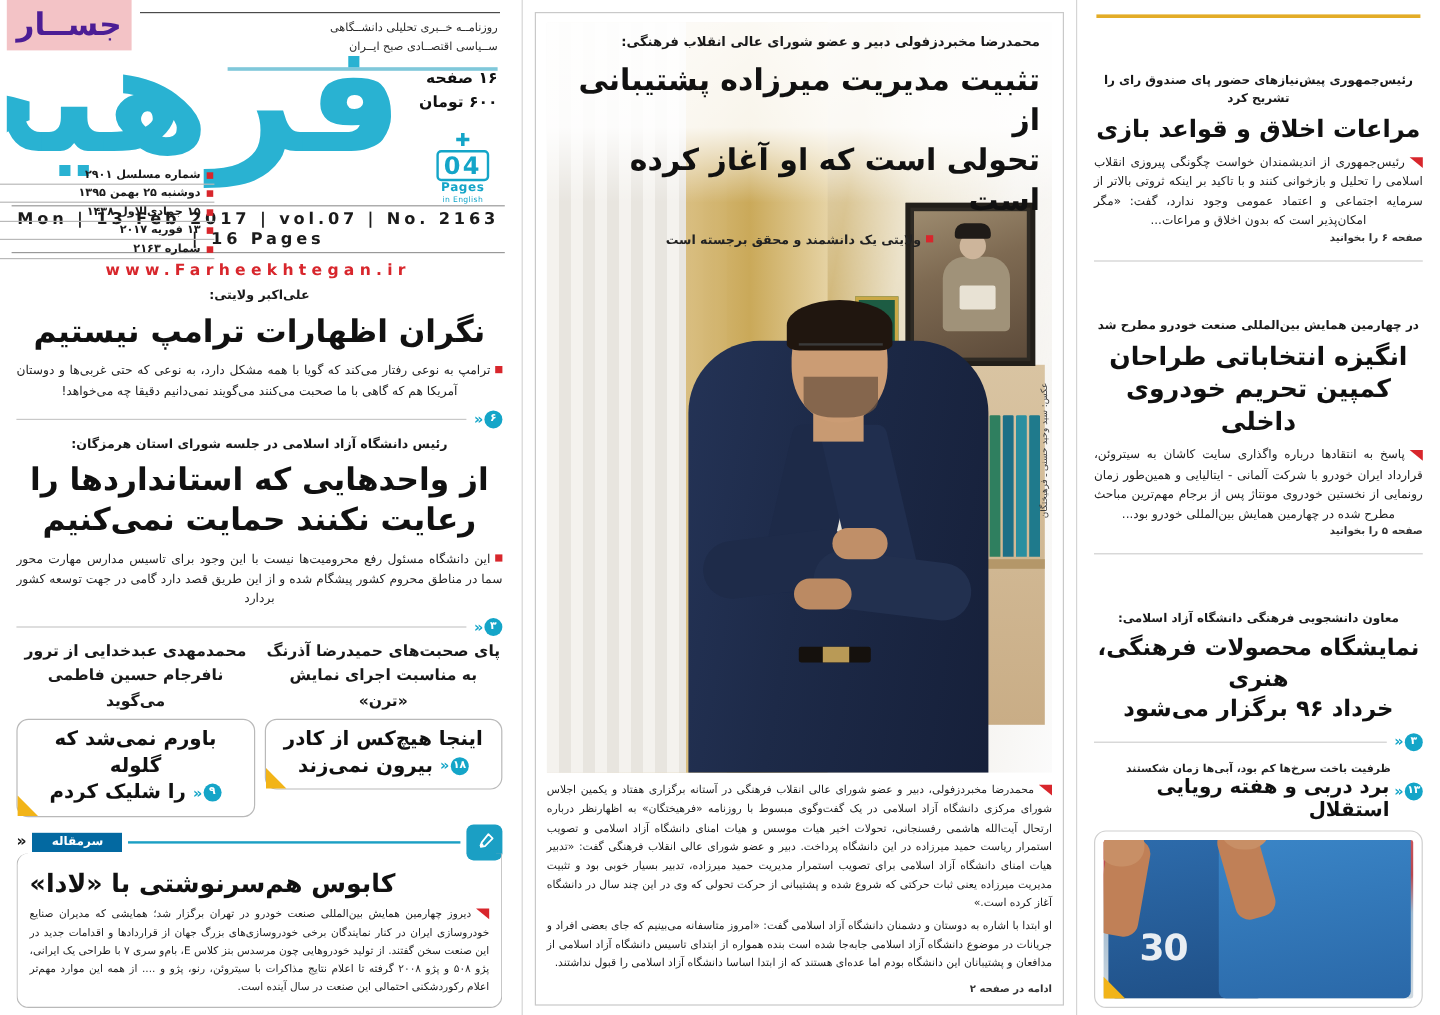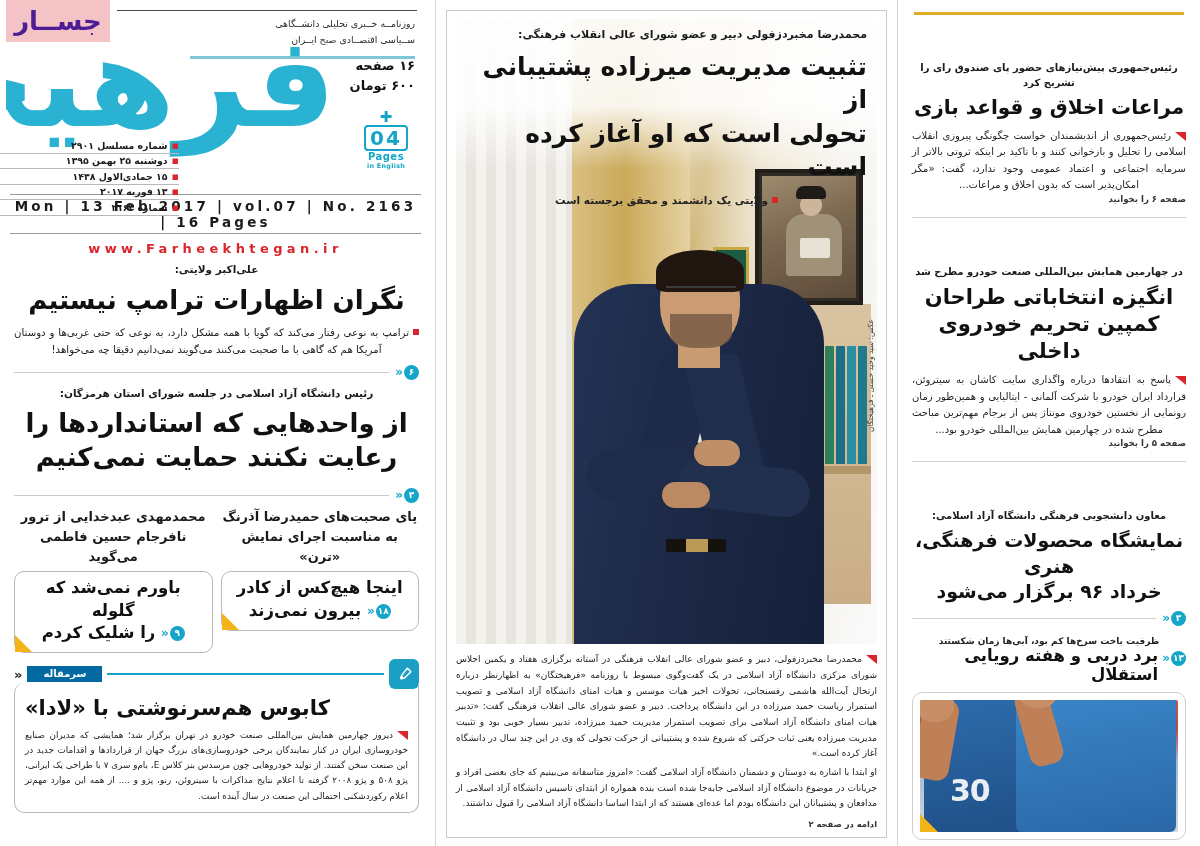--- a/index.html
+++ b/index.html
@@ -254,21 +254,21 @@
     position:absolute; top: 56px; right: 12px;
     font-size: 13px; font-weight: 800; color:#111; line-height: 1.5; direction: rtl;
   }
   .eng-badge { position:absolute; top: 110px; right: 14px; width: 54px; text-align:center; }
   .eng-badge .plus { color:#14a5c8; font-size:15px; font-weight:800; line-height:1; }
   .eng-badge .num {
     border: 2px solid #14a5c8; color:#14a5c8; font-size: 20px; font-weight: 800;
     border-radius: 4px; padding: 0 4px; display:inline-block; line-height:1.1; letter-spacing:2px;
   }
   .eng-badge .p1 { color:#14a5c8; font-size: 10px; font-weight: 800; letter-spacing: .5px; }
-  .eng-badge .p2 { color:#14a5c8; font-size: 6.4px; font-weight: 700; letter-spacing: .3px; }
+  .eng-badge .p2 { color:#14a5c8; font-size: 6.4px; font-weight: 400; letter-spacing: .3px; }
 
   .logo-wrap {
     position:absolute; top: 2px; left: 0px; width: 330px; height: 215px;
     overflow: hidden;
   }
   .logo-text {
     position:absolute; right: 0; top: -14px;
     font-size: 126px; color: #29b2d2; font-weight: 800;
     line-height: 1.5; white-space: nowrap; direction: rtl;
     letter-spacing: -6px;
@@ -582,20 +582,23 @@
       </span>
       <span class="line"></span>
     </div>
 
     <div class="r-art">
       <div class="kicker">رئیس دانشگاه آزاد اسلامی در جلسه شورای استان هرمزگان:</div>
       <div class="headline">
         <div>از واحدهایی که استانداردها را</div>
         <div>رعایت نکنند حمایت نمی‌کنیم</div>
       </div>
+      <div class="deck">
+        <span class="sq-red"></span><span>این دانشگاه مسئول رفع محرومیت‌ها نیست با این وجود برای تاسیس مدارس مهارت محور سما در مناطق محروم کشور پیشگام شده و از این طریق قصد دارد گامی در جهت توسعه کشور بردارد</span>
+      </div>
     </div>
     <div class="r-sep-row">
       <span class="pagebadge">
         <span class="circ">۳</span>
         <span class="chev">«</span>
       </span>
       <span class="line"></span>
     </div>
 
     <div class="two-box">

